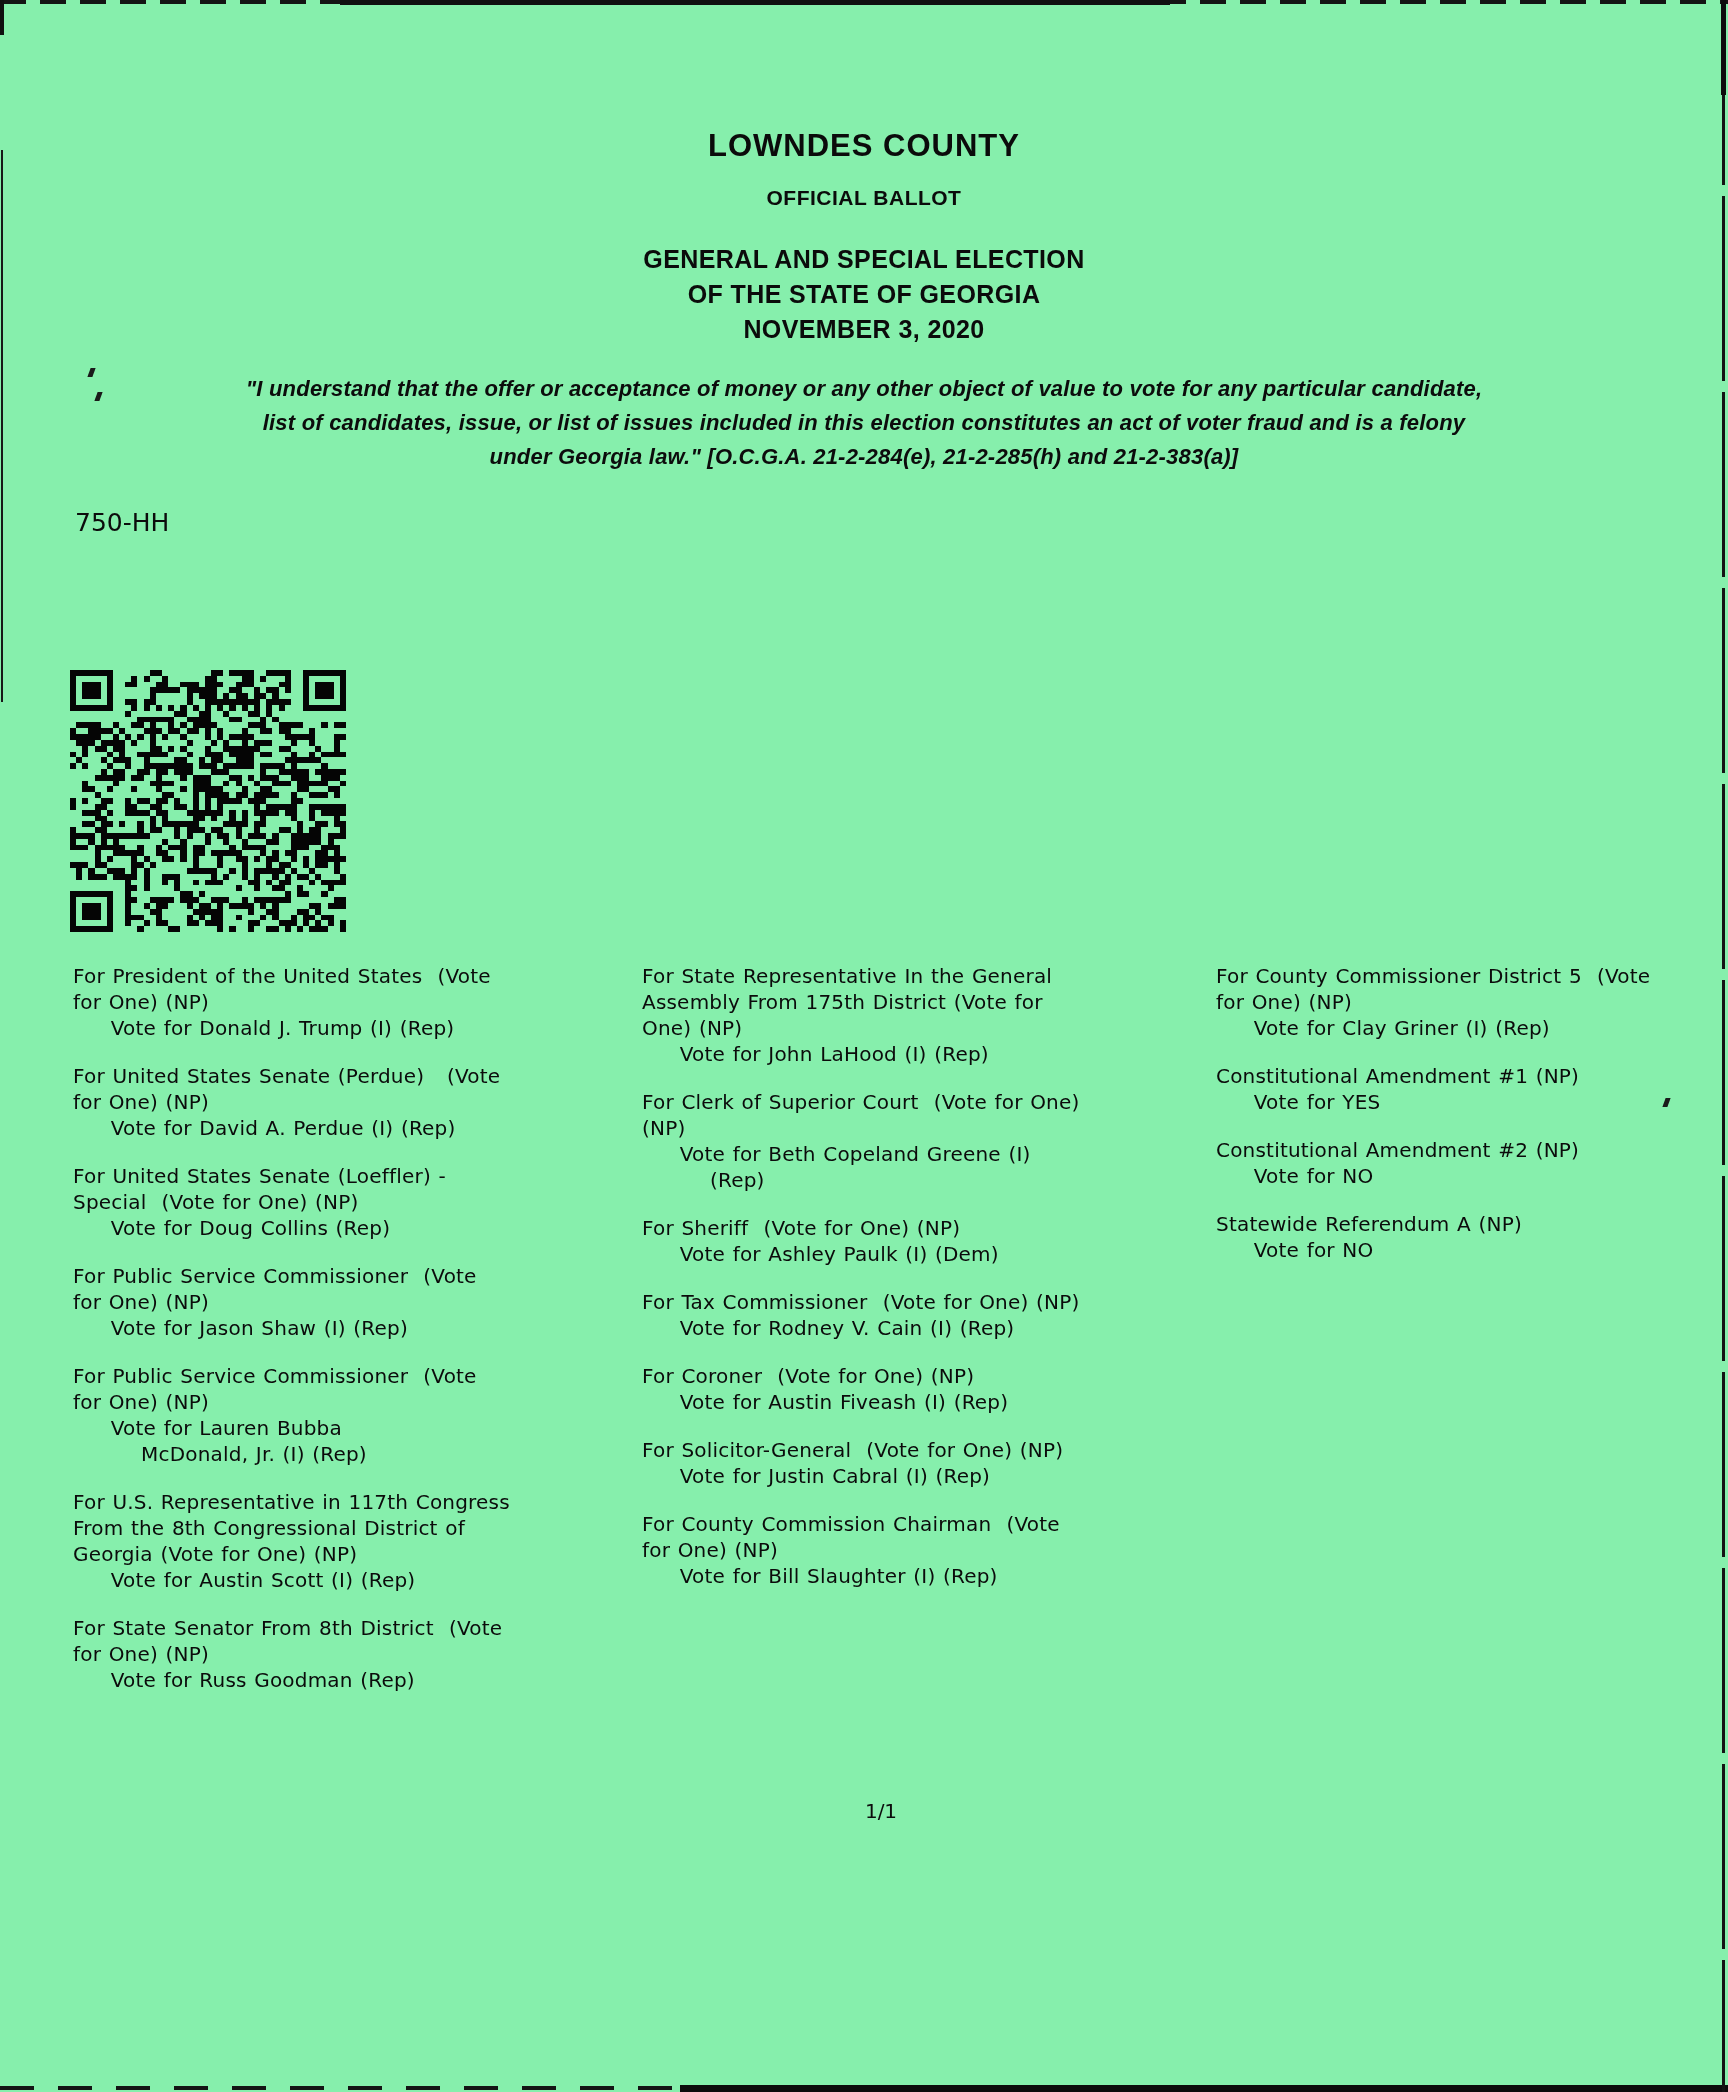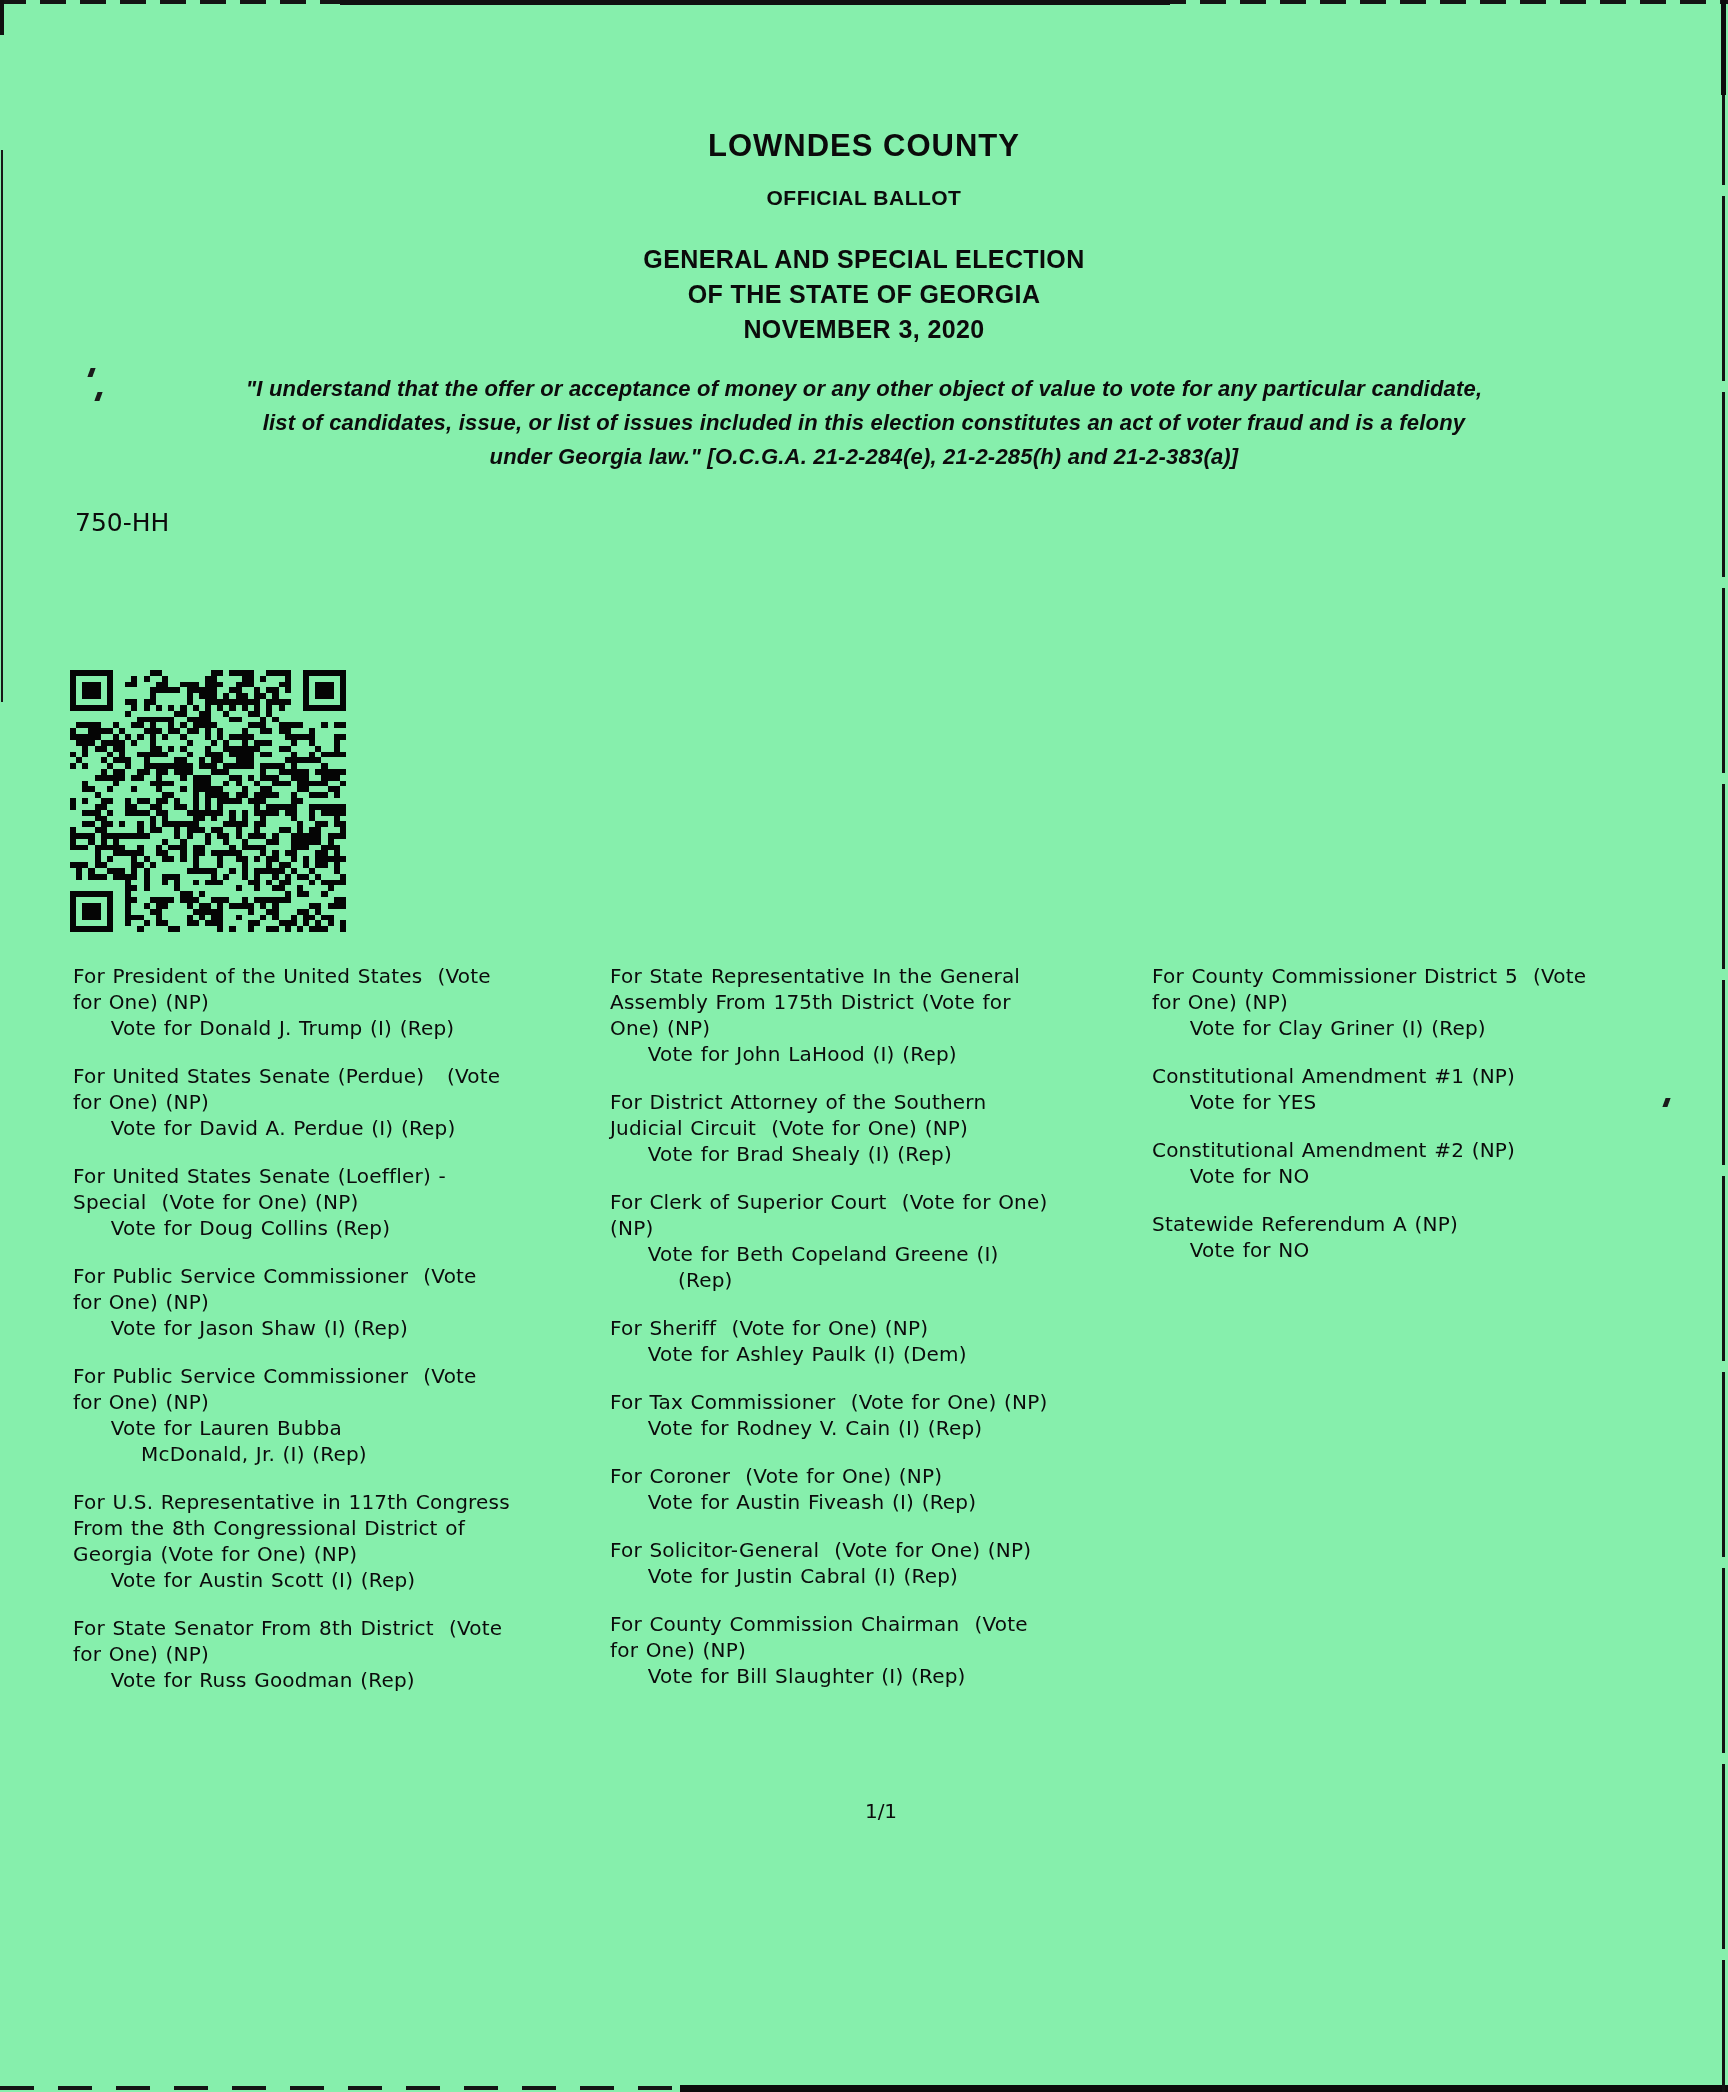--- a/index.html
+++ b/index.html
@@ -21,21 +21,21 @@
   .disclaimer{position:absolute;top:372px;left:44px;right:44px;text-align:center;
       font-family:"Liberation Sans",sans-serif;font-style:italic;font-weight:700;
       font-size:22px;line-height:34px;letter-spacing:.2px;color:#0c0c0c;}
   
   .code750{position:absolute;left:75px;top:508px;font-size:25px;color:#0c0c0c;}
   .pagenum{position:absolute;left:0;right:0;top:1766px;text-align:center;
       font-size:20px;color:#0c0c0c;text-indent:34px;margin-top:33px;}
   
   .qr{position:absolute;left:70px;top:670px;}
   
-  .cols{position:absolute;left:73px;top:963px;right:0;display:flex;align-items:flex-start;}
+  .cols{position:absolute;left:73px;top:963px;right:0;display:flex;align-items:flex-start;gap:32px;}
   .col{flex:0 0 auto;}
   .col1{width:537px;}
   .col2{width:542px;}
   .col3{flex:1 1 auto;min-width:0;}
   .contest{margin:0 0 22px 0;}
   .cline{white-space:pre;font-size:20px;line-height:26px;letter-spacing:.2px;
          word-spacing:1px;color:#0b0b0b;}
   
   .art{position:absolute;pointer-events:none;}
   .edge-top{top:0;left:0;right:0;height:4px;
@@ -992,25 +992,20 @@
         </div>
       </div>
     <div class="col col2">
         <div class="contest">
           <div class="cline">For State Representative In the General</div>
           <div class="cline">Assembly From 175th District (Vote for</div>
           <div class="cline">One) (NP)</div>
           <div class="cline">     Vote for John LaHood (I) (Rep)</div>
         </div>
         <div class="contest">
-          <div class="cline">For District Attorney of the Southern</div>
-          <div class="cline">Judicial Circuit  (Vote for One) (NP)</div>
-          <div class="cline">     Vote for Brad Shealy (I) (Rep)</div>
-        </div>
-        <div class="contest">
           <div class="cline">For Clerk of Superior Court  (Vote for One)</div>
           <div class="cline">(NP)</div>
           <div class="cline">     Vote for Beth Copeland Greene (I)</div>
           <div class="cline">         (Rep)</div>
         </div>
         <div class="contest">
           <div class="cline">For Sheriff  (Vote for One) (NP)</div>
           <div class="cline">     Vote for Ashley Paulk (I) (Dem)</div>
         </div>
         <div class="contest">

